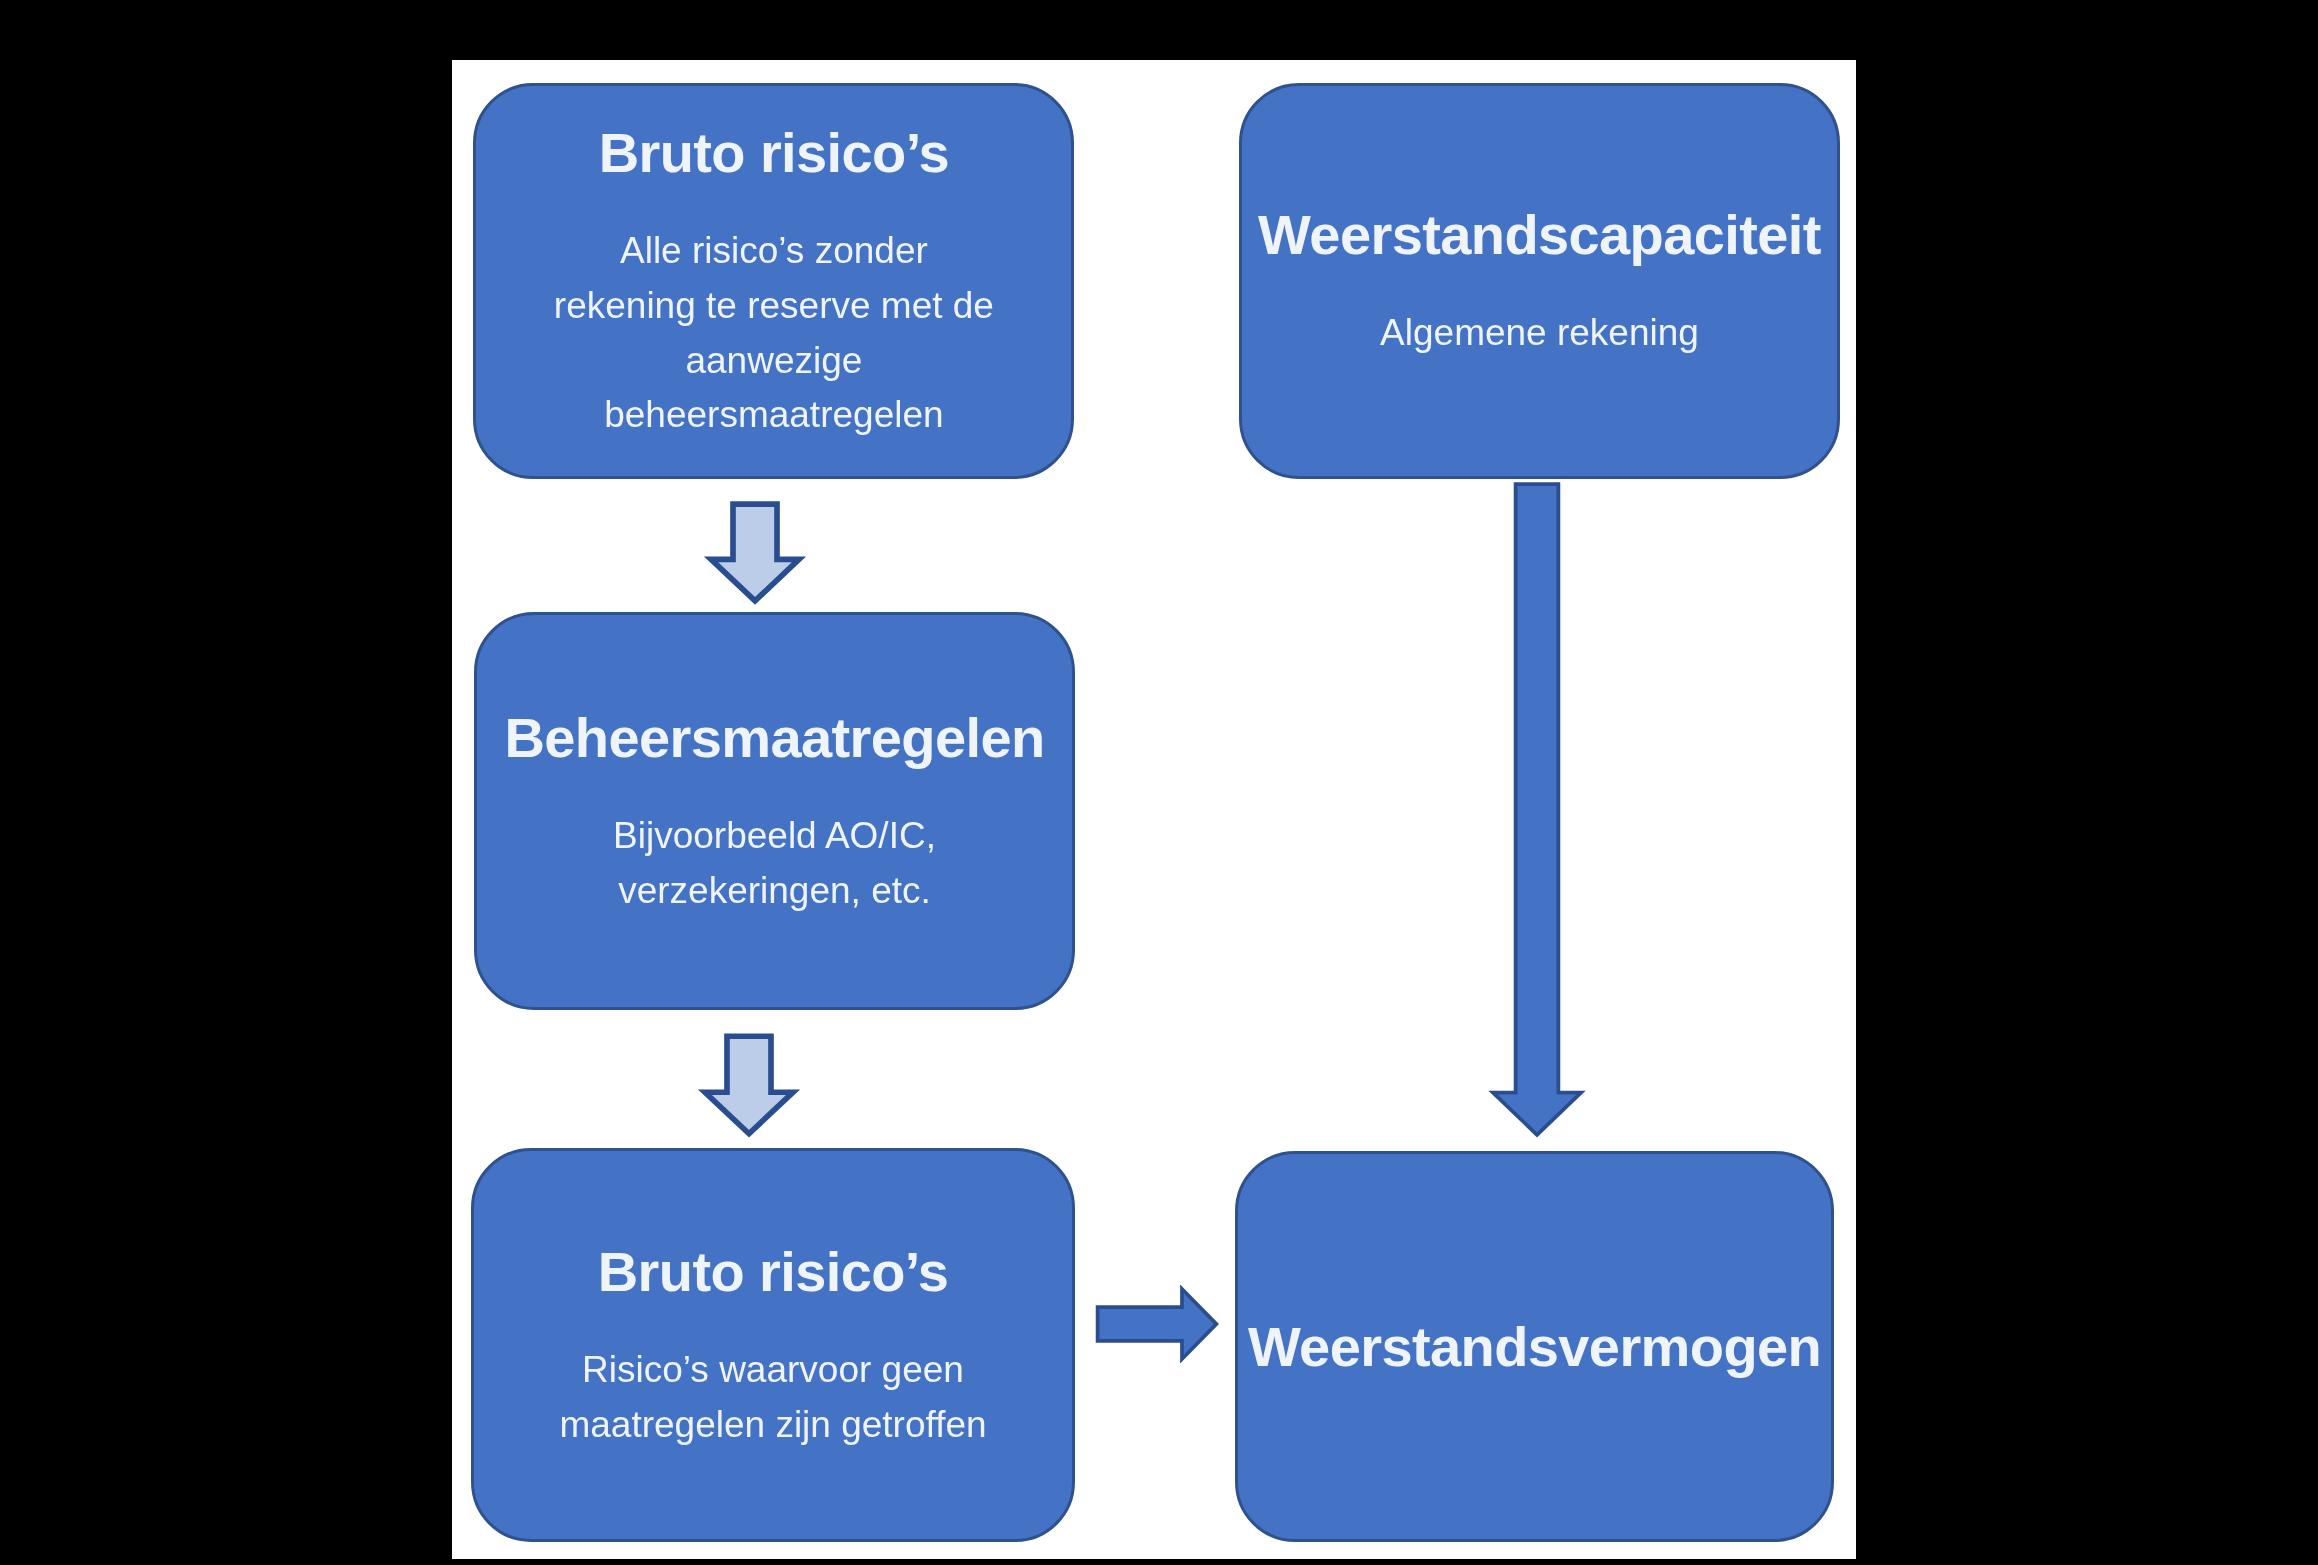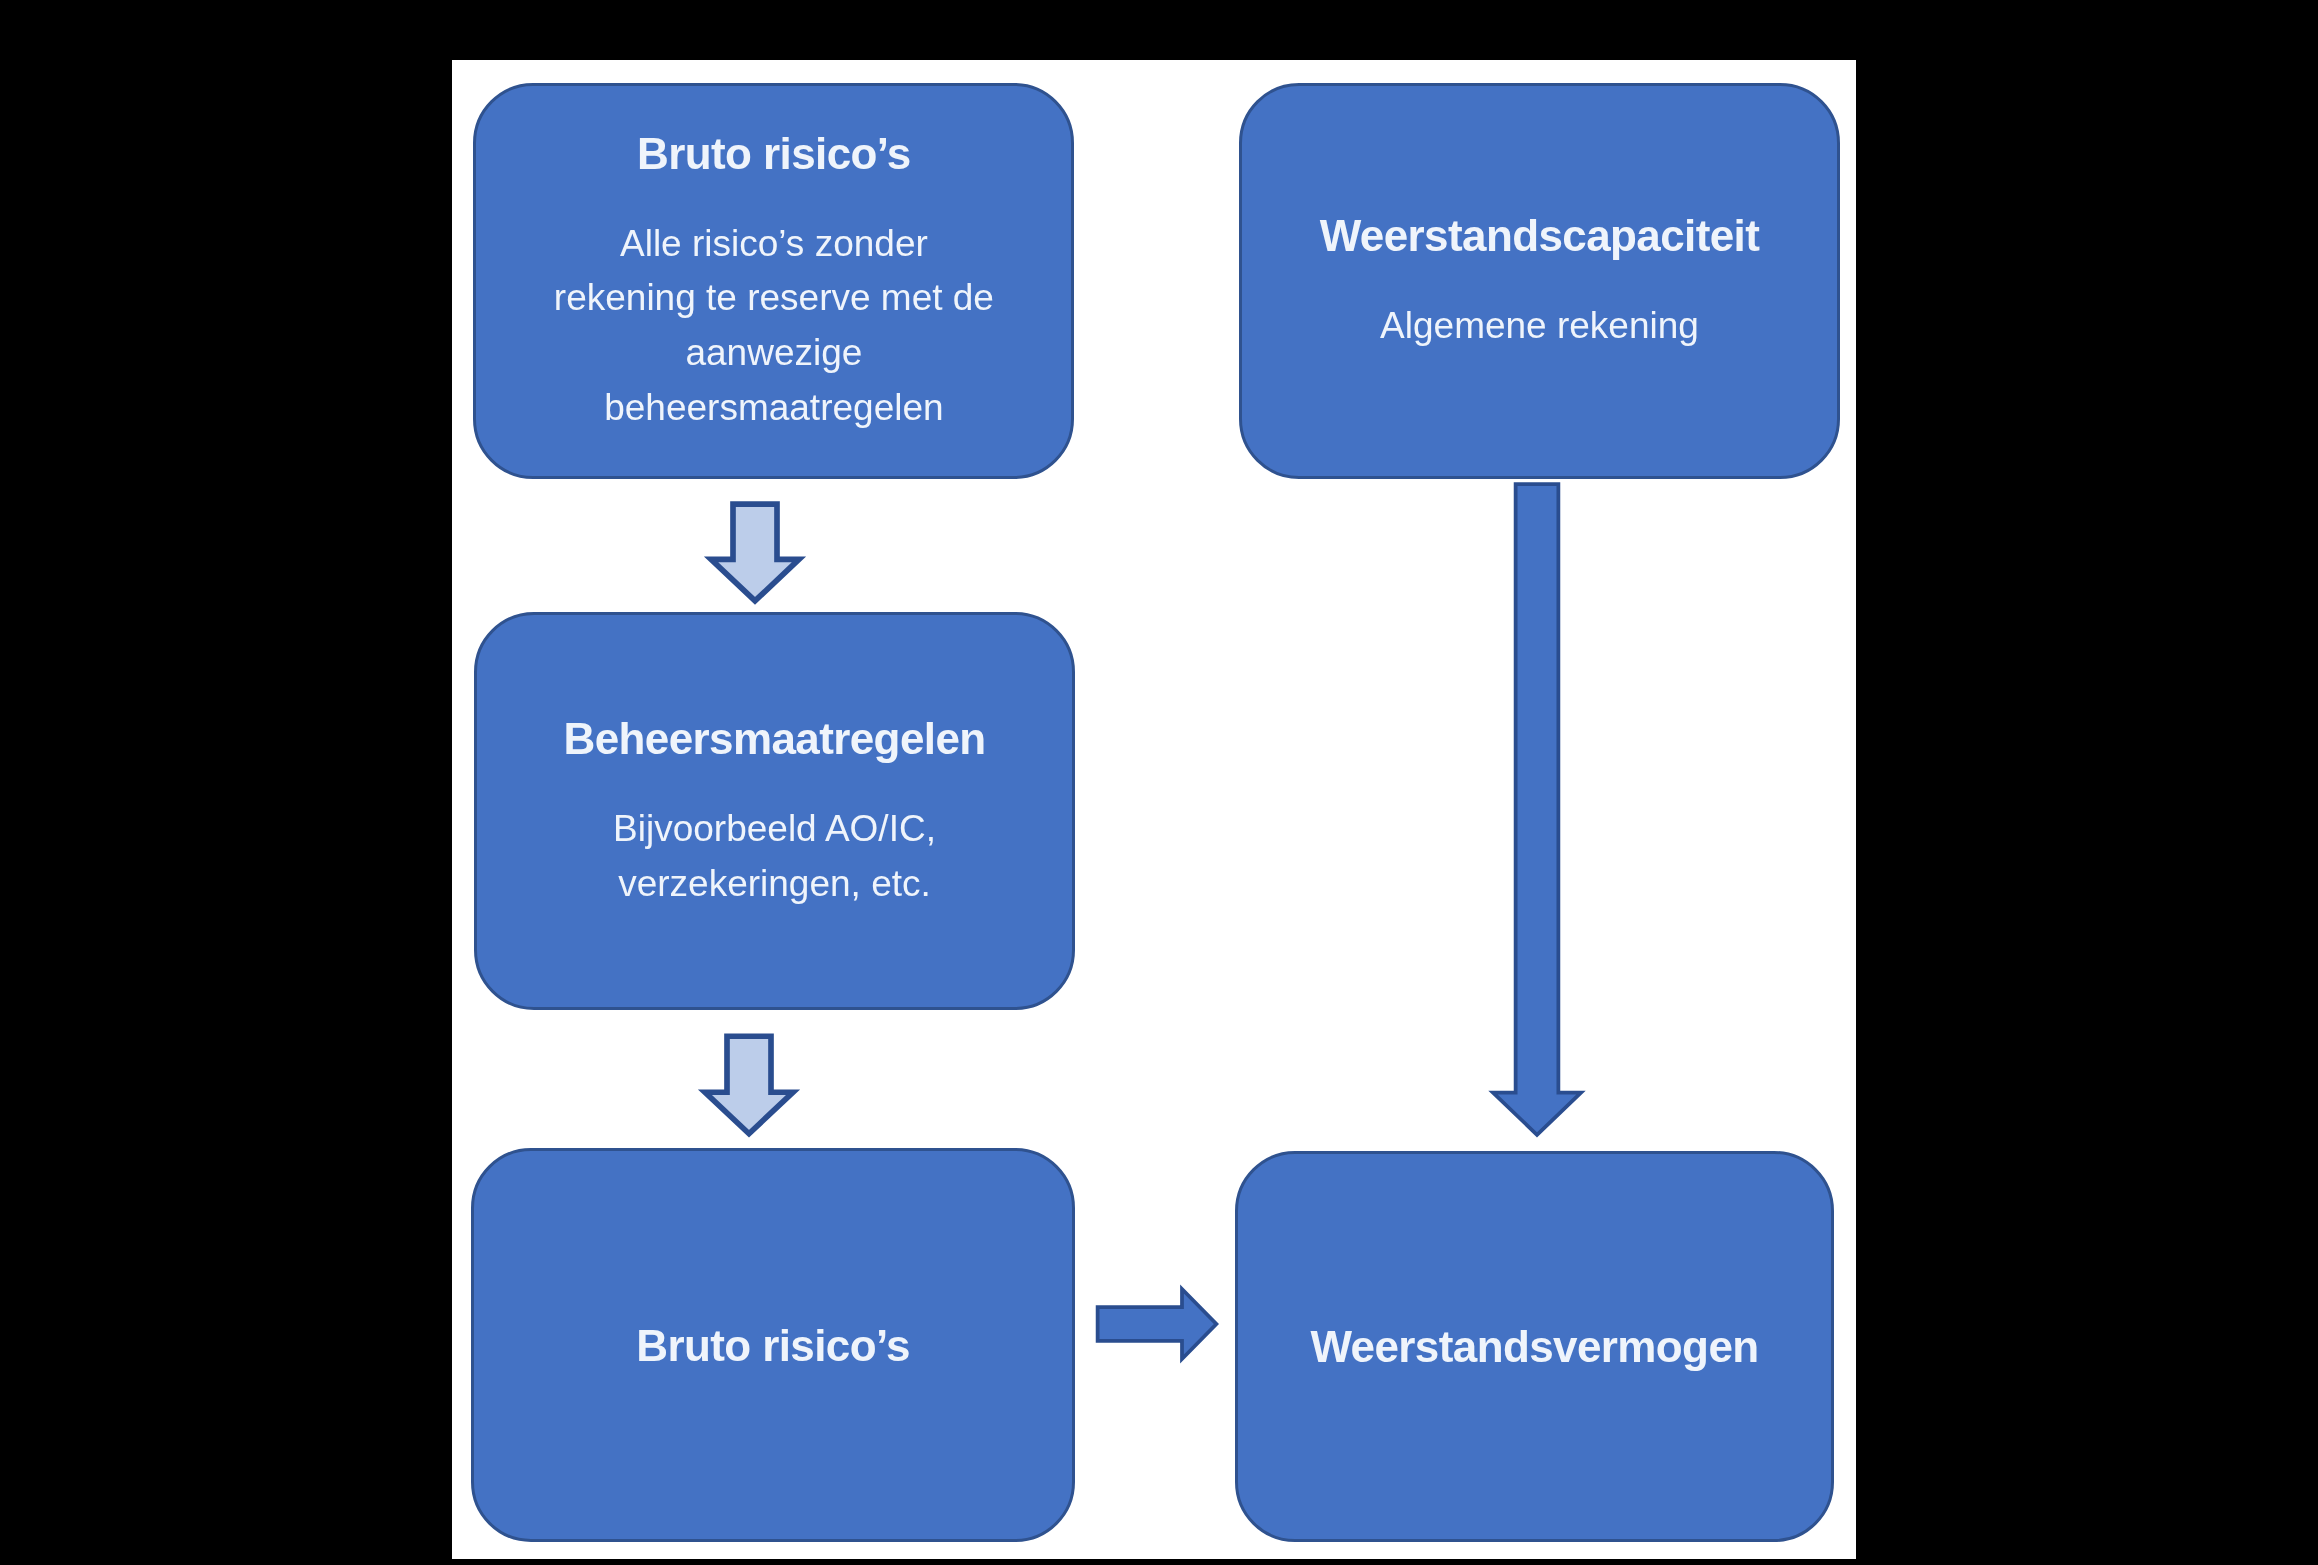--- a/index.html
+++ b/index.html
@@ -34,21 +34,21 @@
     display:flex;
     flex-direction:column;
     justify-content:center;
     align-items:center;
     gap:36px;
     padding:12.6px 25px;
     text-align:center;
     color:var(--text);
   }
   .box-title{
-    font-size:44px;
+    font-size:56px;
     font-weight:700;
     line-height:1.25;
     letter-spacing:-0.6px;
     white-space:pre-line;
   }
   .box-body{
     font-size:37px;
     font-weight:400;
     line-height:1.48;
     white-space:pre-line;
@@ -99,20 +99,22 @@
   </div>
 
   <div class="box box-beheersmaatregelen">
     <div class="box-title">Beheersmaatregelen</div>
     <div class="box-body bold">Bijvoorbeeld AO/IC,
 verzekeringen, etc.</div>
   </div>
 
   <div class="box box-netto">
     <div class="box-title">Bruto risico’s</div>
+    <div class="box-body">Risico’s waarvoor geen
+maatregelen zijn getroffen</div>
   </div>
 
   <div class="box box-weerstandsverm">
     <div class="box-title">Weerstandsvermogen</div>
   </div>
 
   <svg class="arrow arrow-light-1" width="88" height="97" viewBox="0 0 140 154" aria-hidden="true">
     <polygon class="light" points="35,0 105,0 105,88 140,88 70,154 0,88 35,88"></polygon>
   </svg>
 

